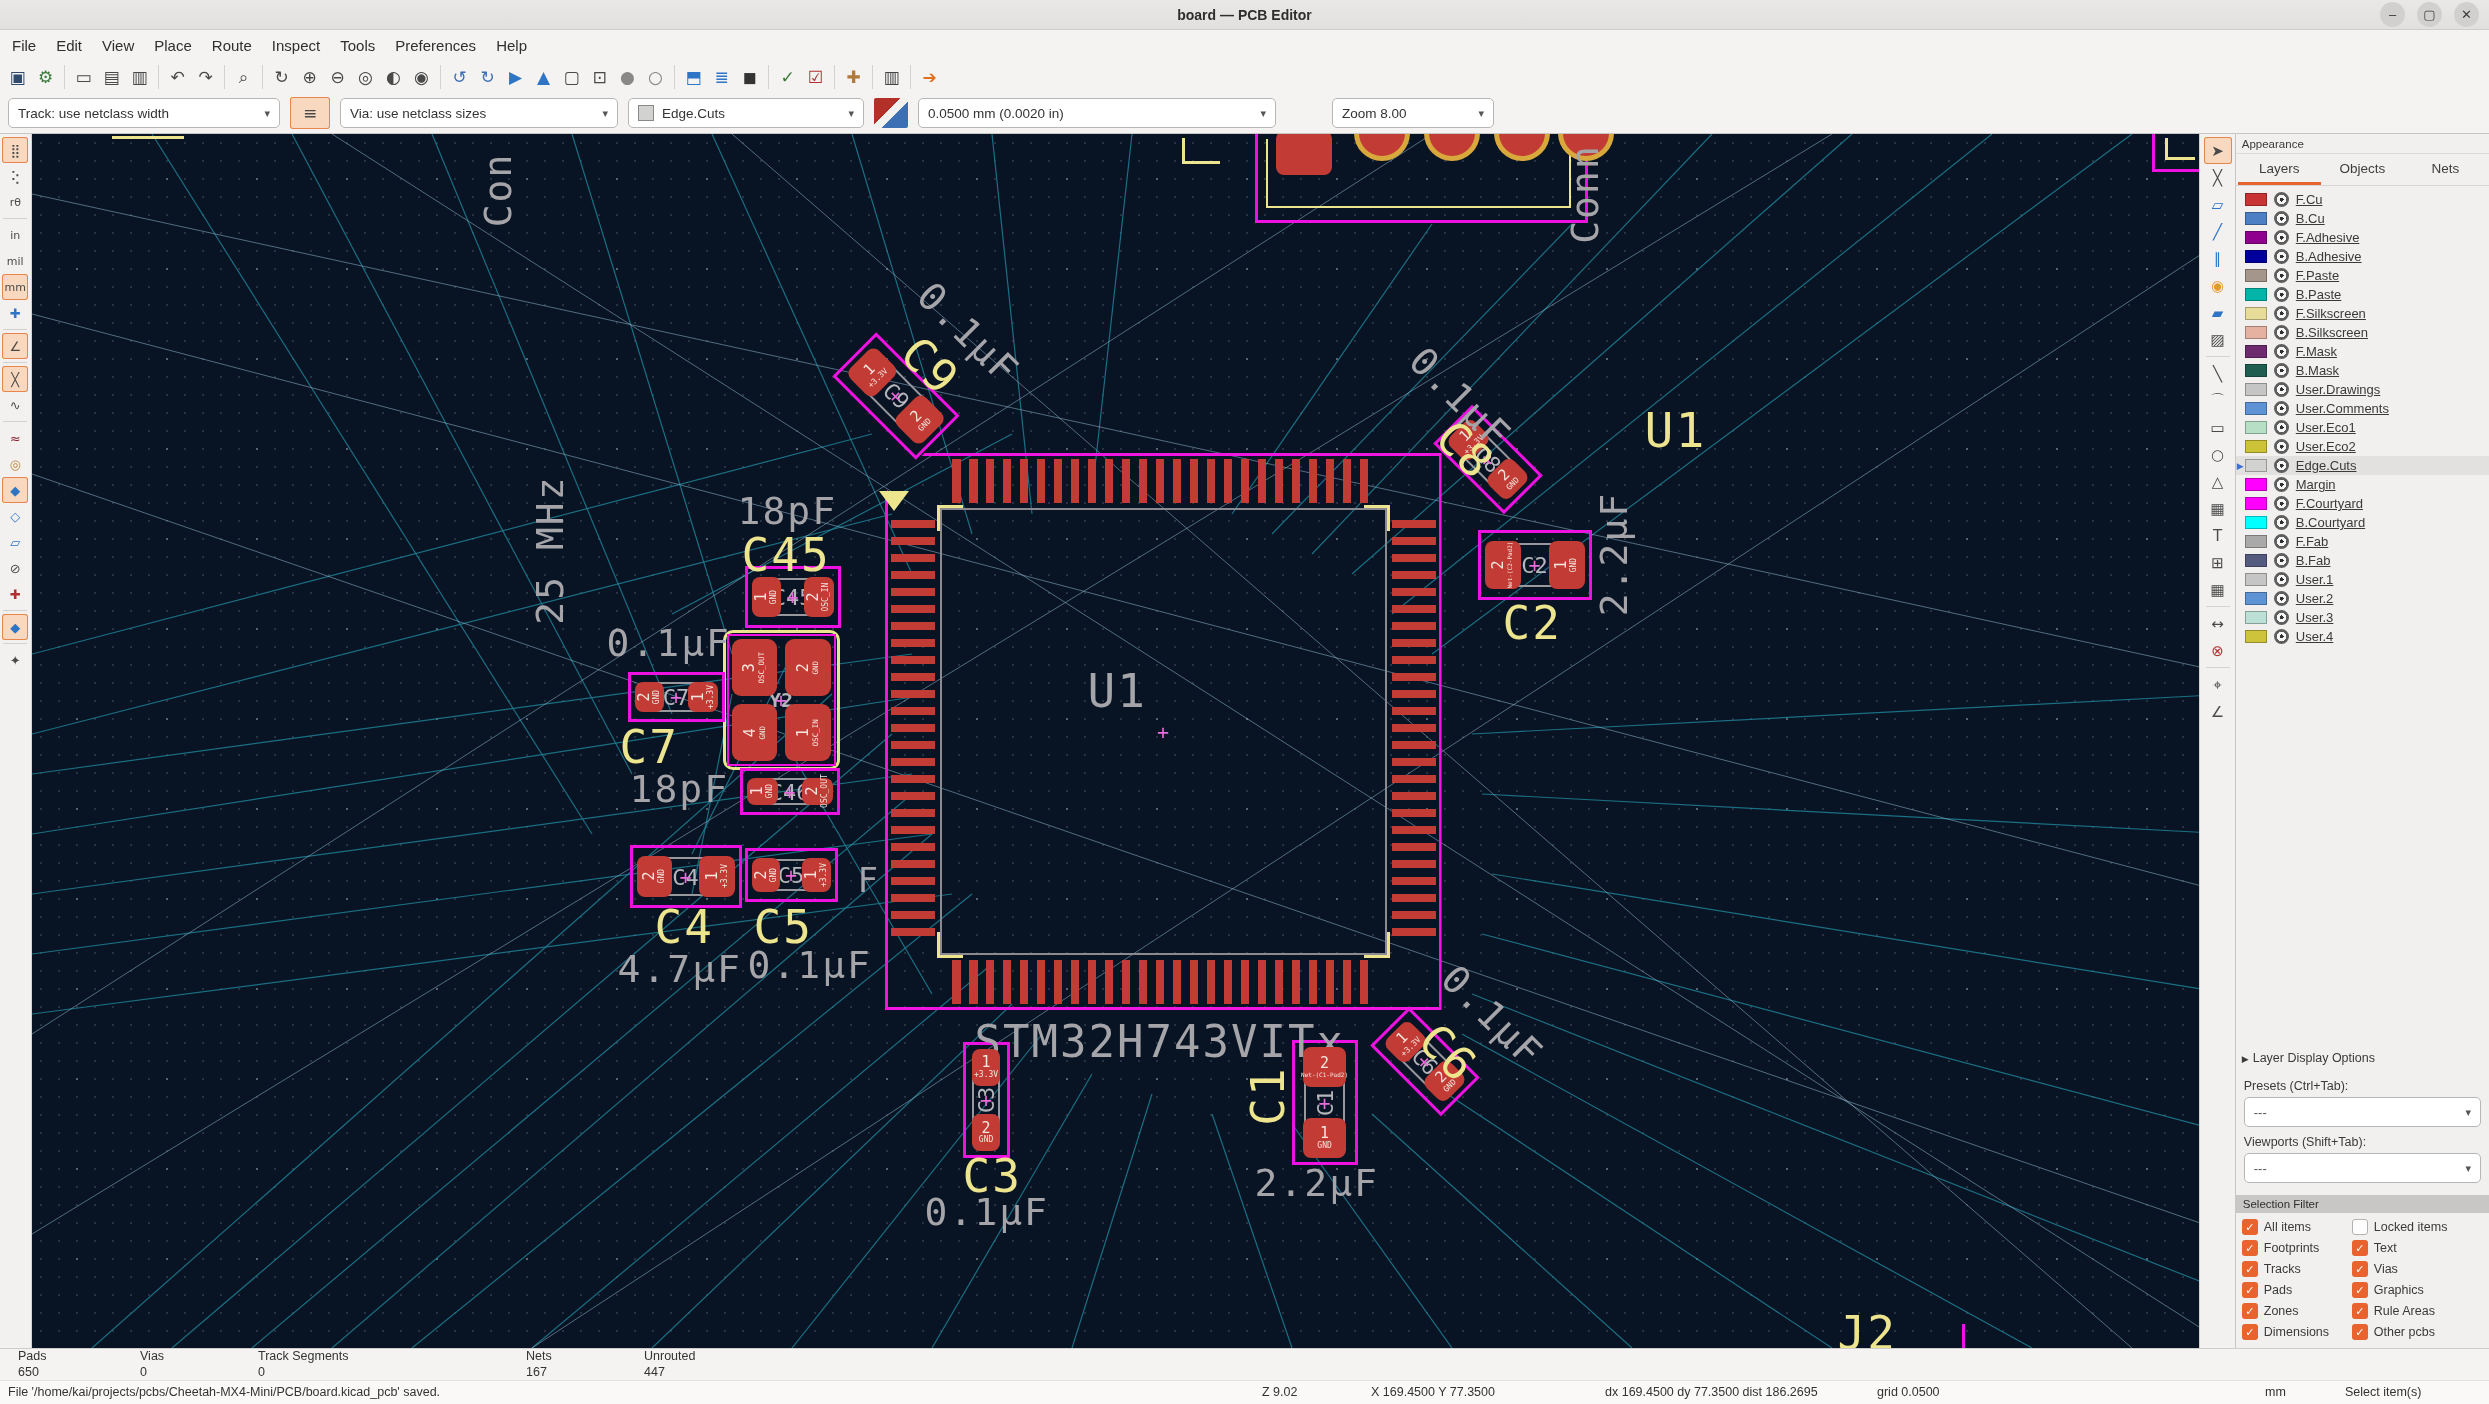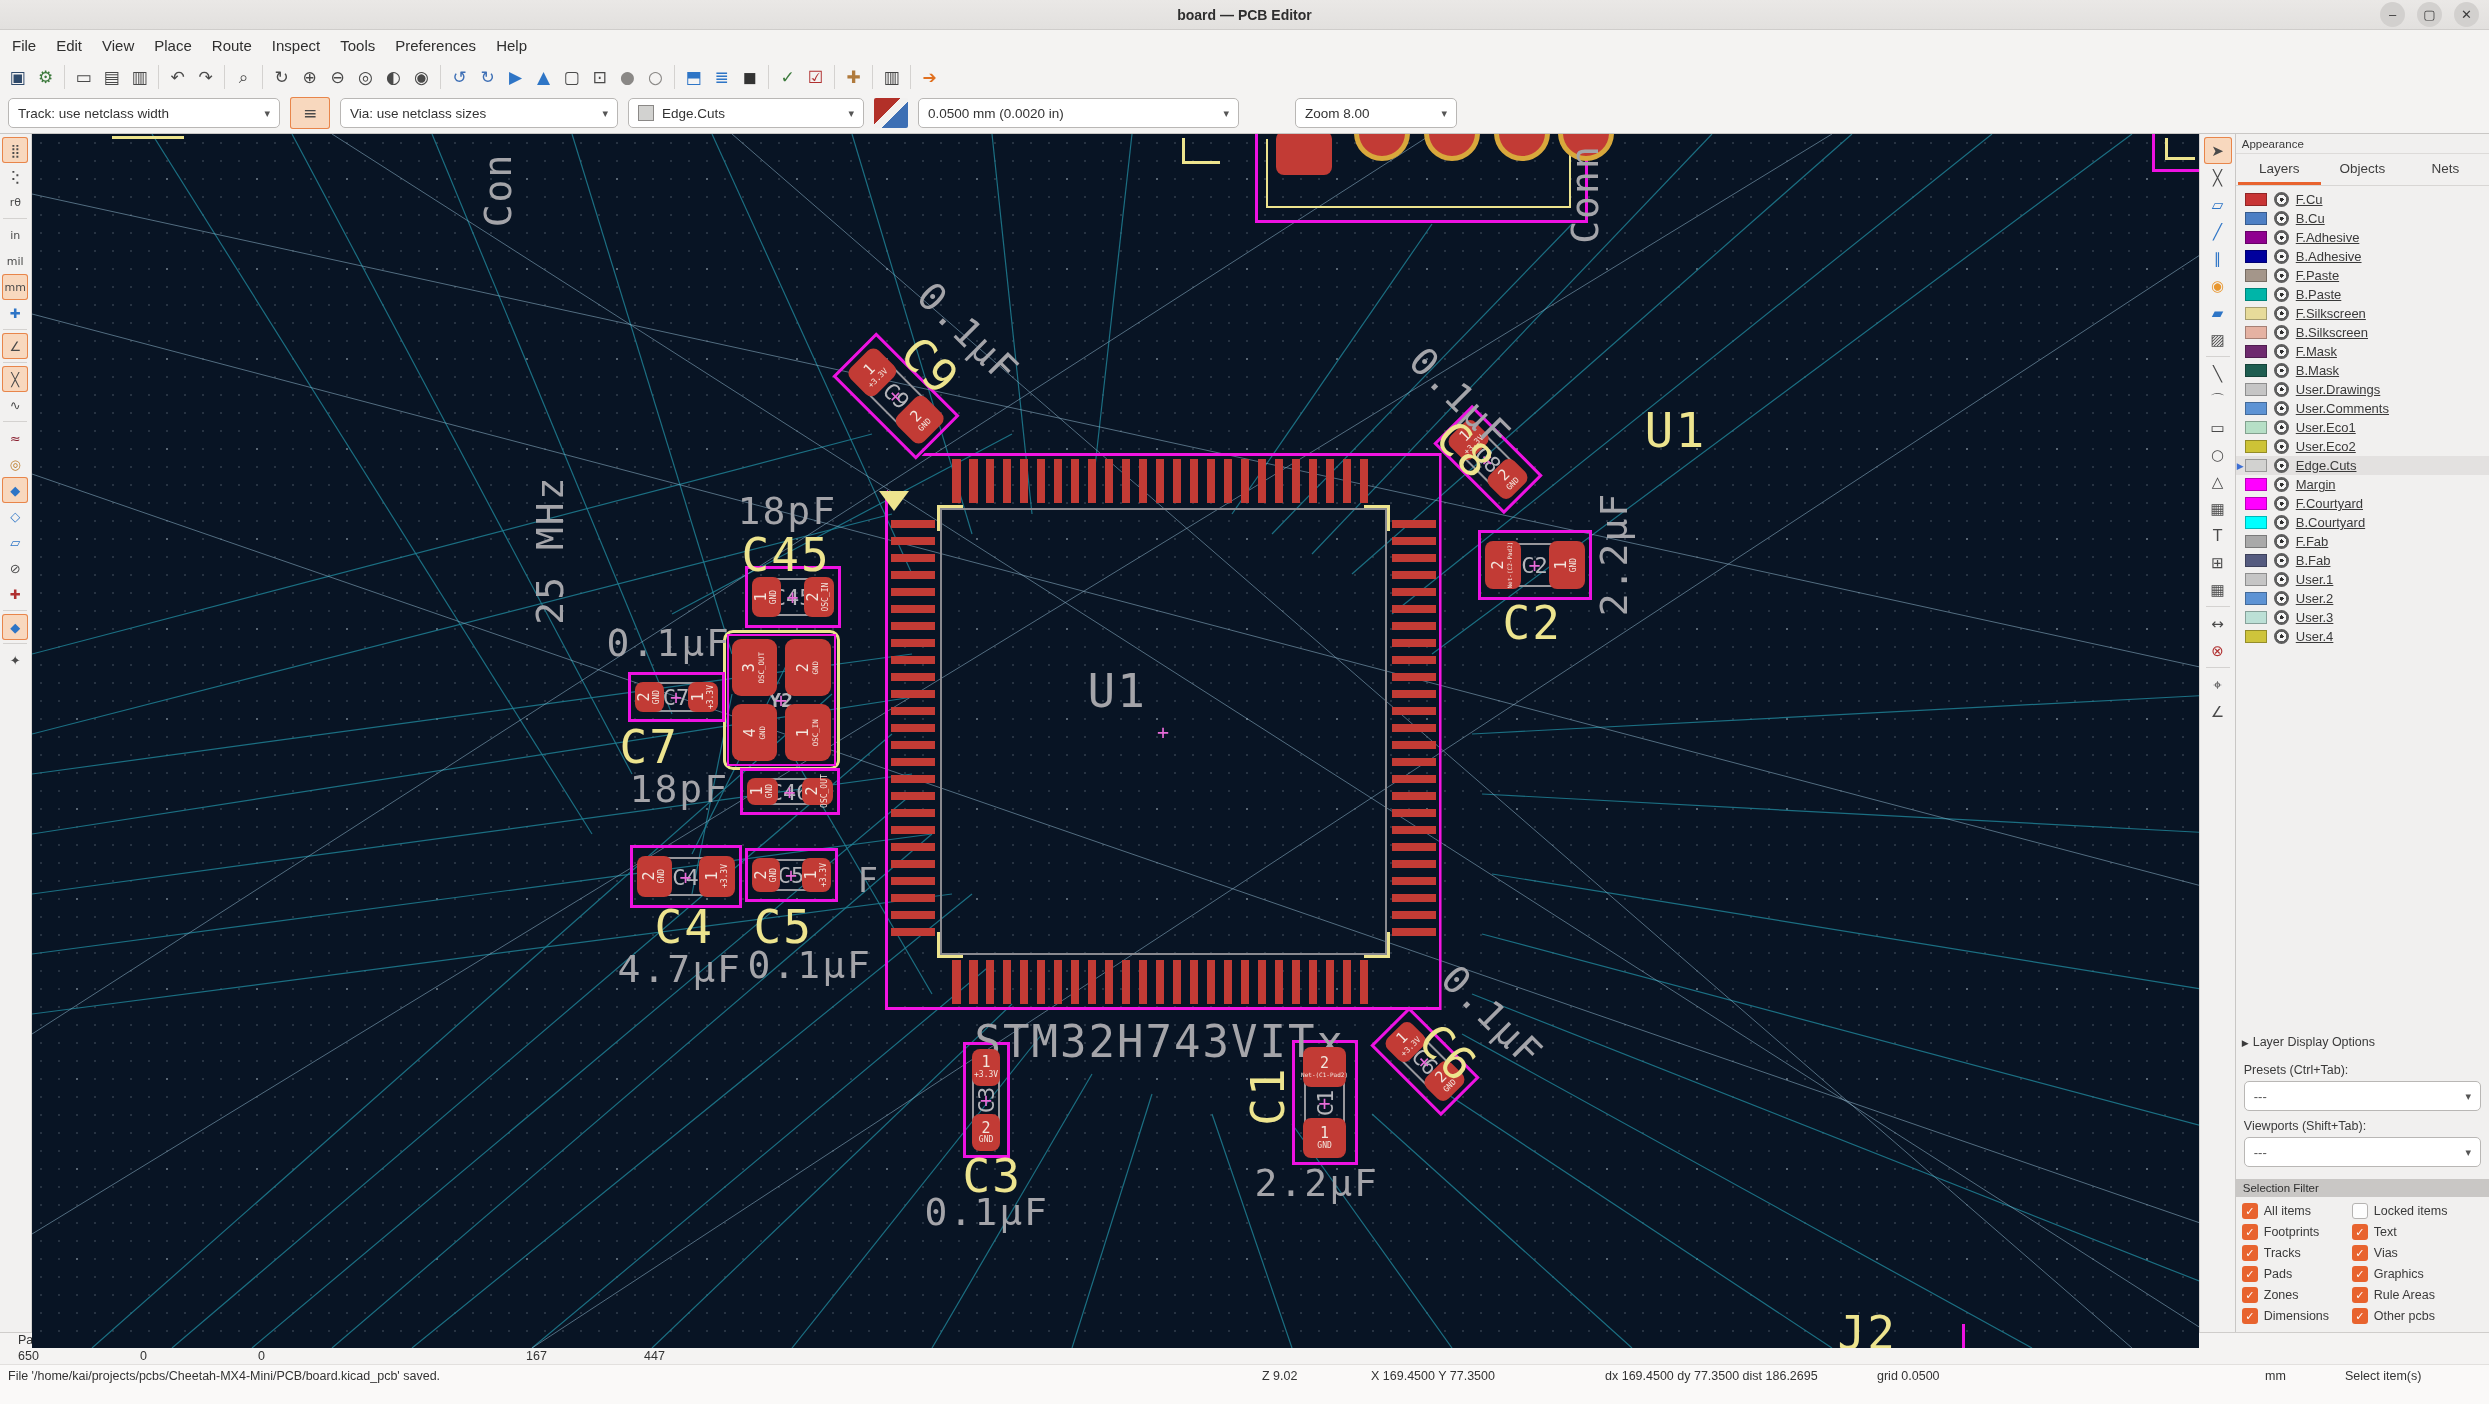--- a/index.html
+++ b/index.html
@@ -134,21 +134,21 @@
   #filtergrid { display:grid; grid-template-columns:110px 1fr; padding:6px 4px 8px 6px; row-gap:5px; }
   .chkitem { display:flex; align-items:center; gap:6px; font-size:12.5px; }
   .chk { width:16px; height:16px; border-radius:3px; display:flex; align-items:center; justify-content:center; }
   .chk.on { background:#E8632E; color:#fff; font-size:11px; }
   .chk.off { background:#FDFDFD; border:1px solid #B5B3B1; }
 
   
   #statusbar1 { height:32px; background:#F4F3F2; border-top:1px solid #CFCDCB; display:flex; padding-left:18px; }
   .scol { display:flex; flex-direction:column; justify-content:center; }
   .scol .slabel, .scol .svalue { font-size:12.5px; color:#333; line-height:1.25; }
-  #statusbar2 { height:40px; background:#FAF9F8; border-top:1px solid #E2E0DE; position:relative;
+  #statusbar2 { height:24px; background:#FAF9F8; border-top:1px solid #E2E0DE; position:relative;
                 font-size:12.5px; color:#333; }
   #statusbar2 span { position:absolute; top:4px; white-space:nowrap; }
 </style>
 </head>
 <body>
 
 <div id="app">
 
   <div id="titlebar">
     <span class="title">board — PCB Editor</span>
@@ -223,21 +223,21 @@
     <div class="combo" style="width:278px">
       <span>Via: use netclass sizes</span>
       <span class="chev">▾</span>
     </div>
     <div class="combo" style="width:236px">
       <span class="swatch-sq"></span>
       <span>Edge.Cuts</span>
       <span class="chev">▾</span>
     </div>
     <div id="layerpair"></div>
-    <div class="combo" style="width:321px">
+    <div class="combo" style="width:358px">
       <span>0.0500 mm (0.0020 in)</span>
       <span class="chev">▾</span>
     </div>
     <div class="combo" style="width:162px; margin-left:46px">
       <span>Zoom 8.00</span>
       <span class="chev">▾</span>
     </div>
   </div>
 
   <div id="content">

